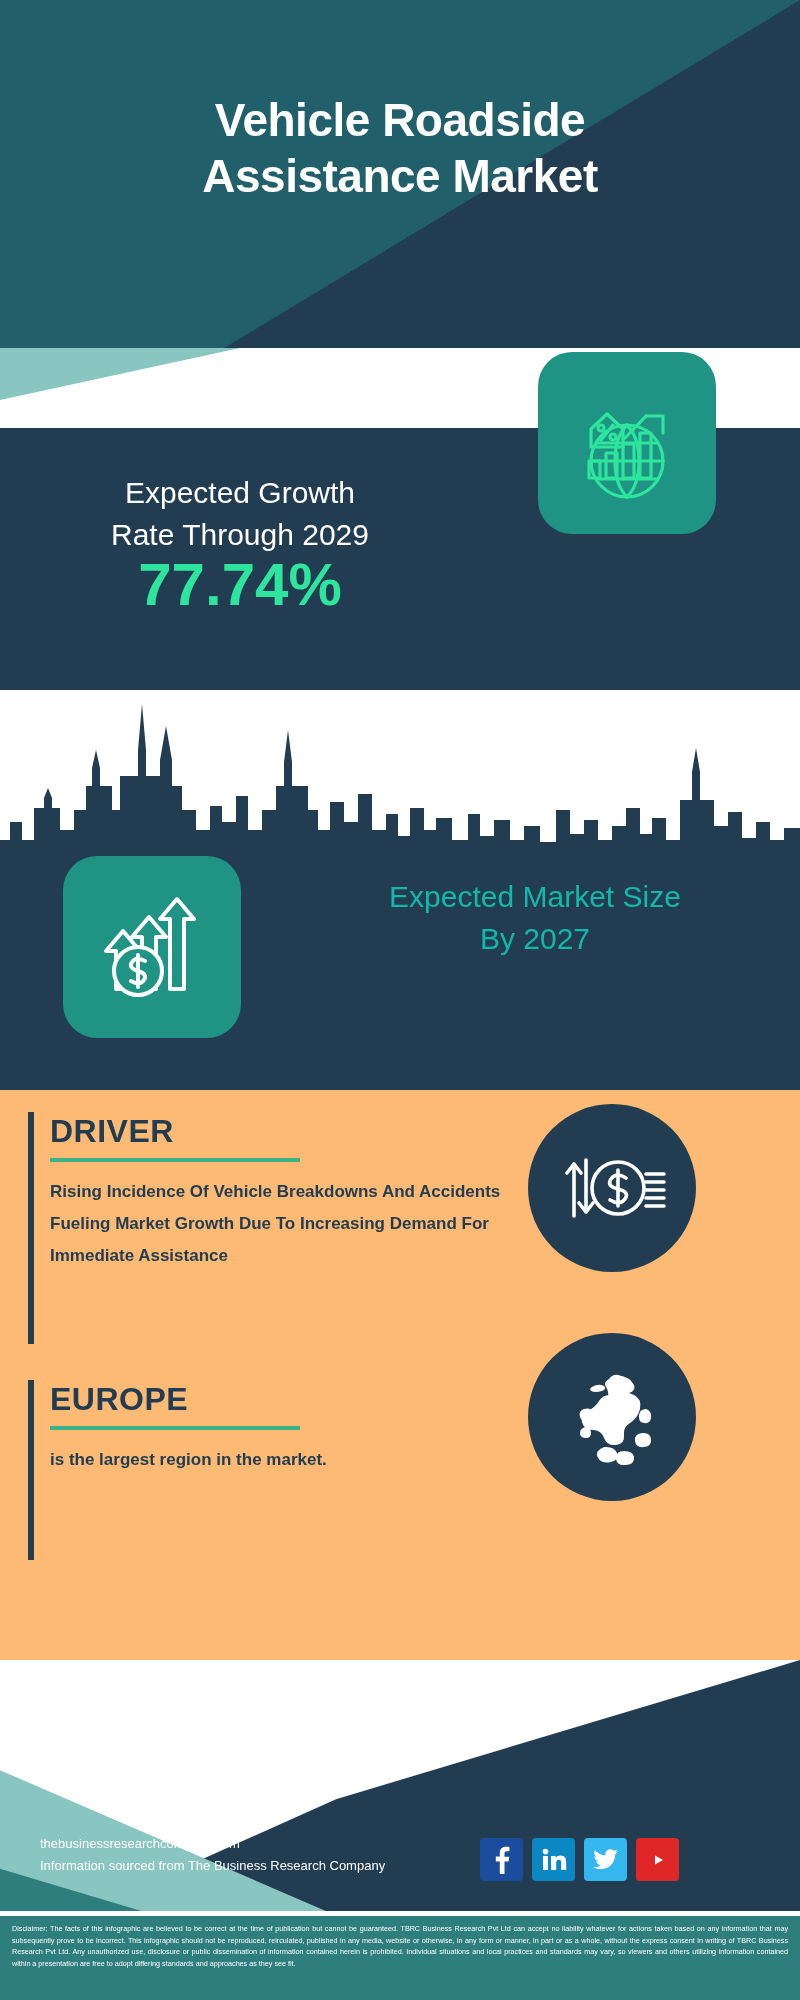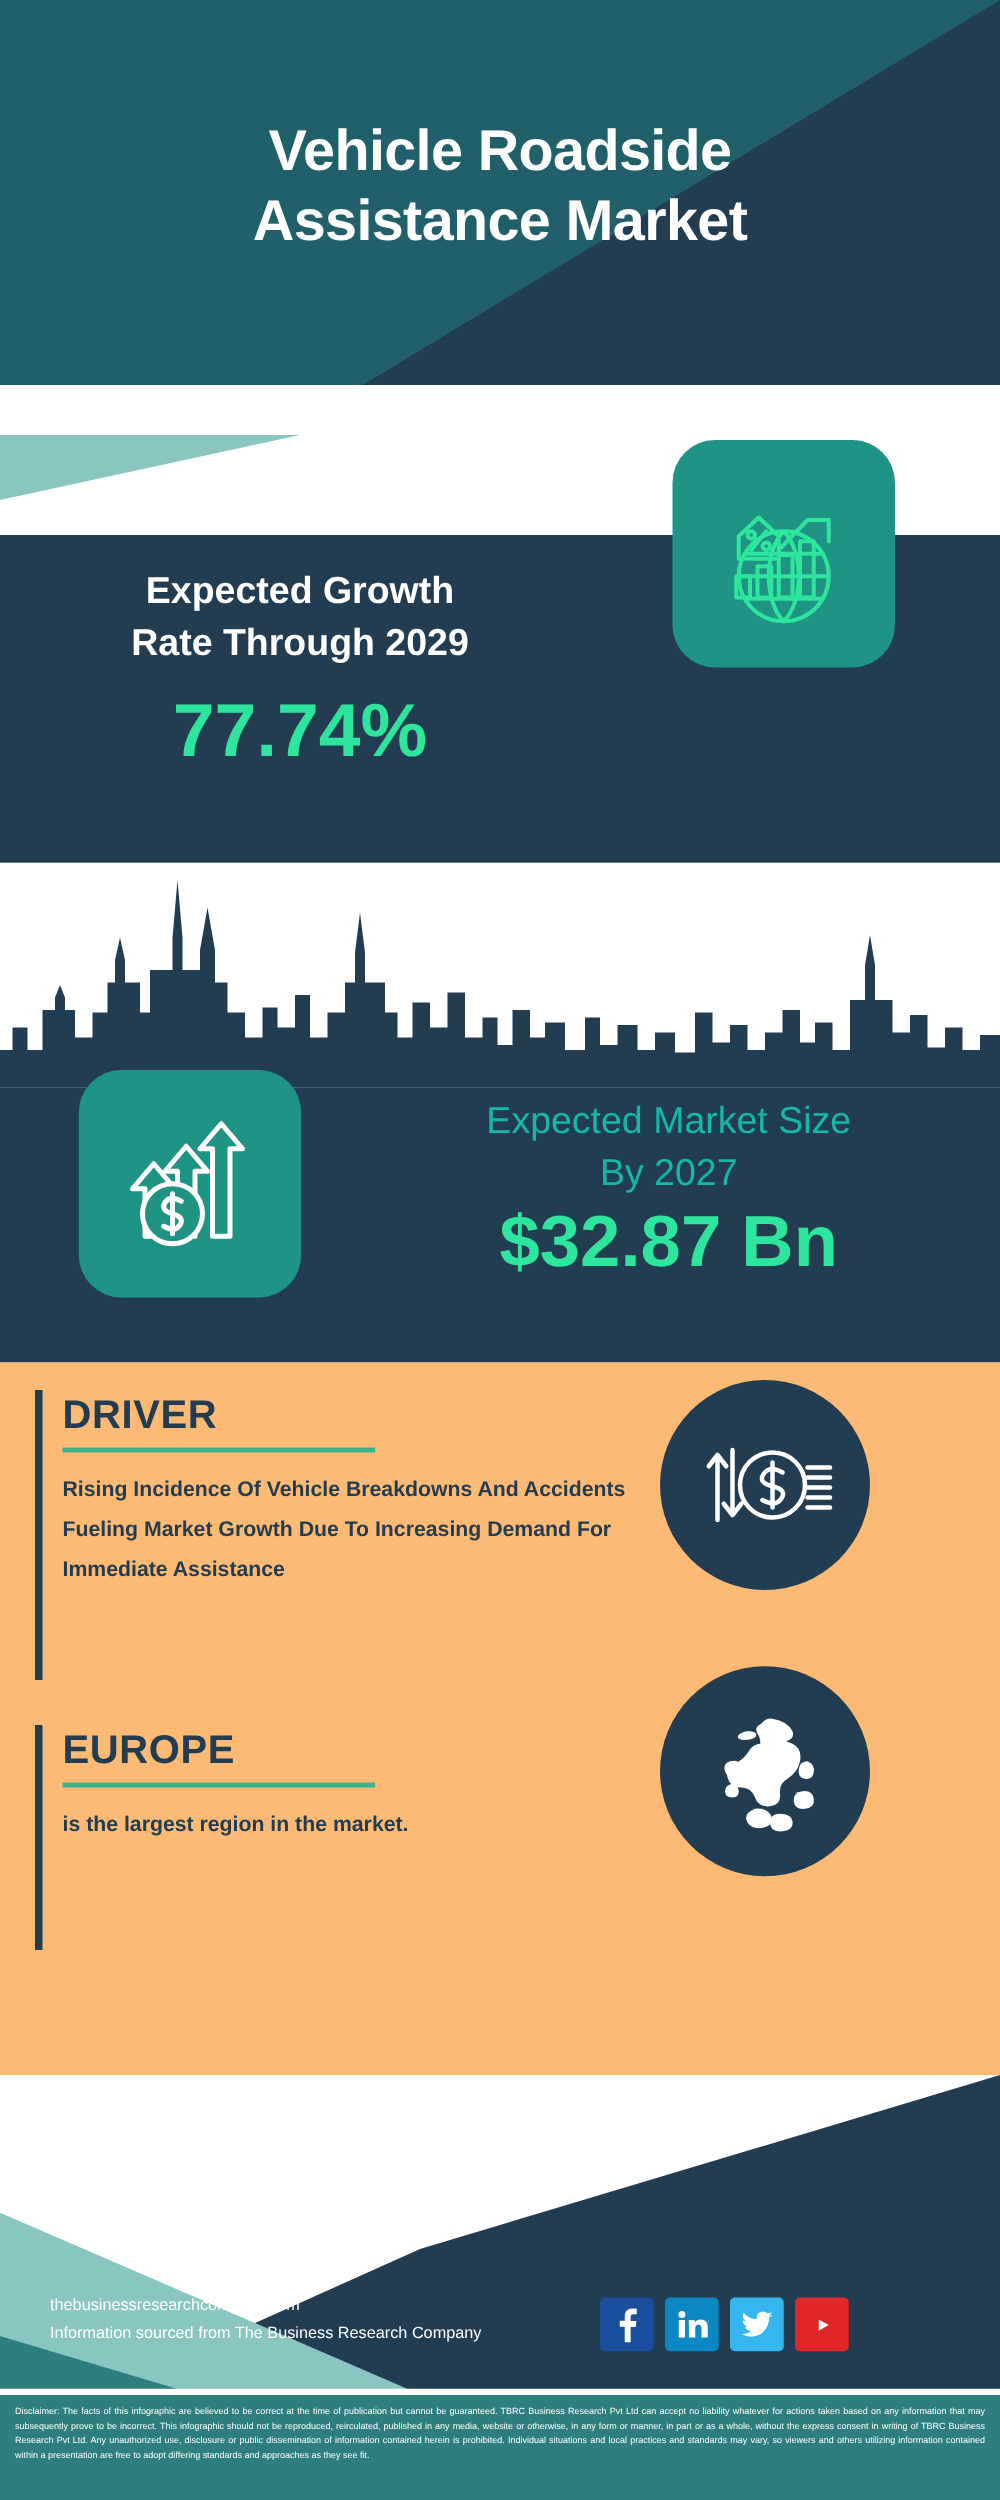--- a/index.html
+++ b/index.html
@@ -2,39 +2,39 @@
 <html><head>
 <meta charset="utf-8">
 <style>
   html,body{margin:0;padding:0;background:#ffffff;}
   body{width:800px;height:2000px;position:relative;overflow:hidden;
        font-family:"Liberation Sans", sans-serif;}
 
   .page{position:absolute;inset:0;width:800px;height:2000px;background:#ffffff;}
 
   
-  .header{position:absolute;left:0;top:0;width:800px;height:308px;
+  .header{position:absolute;left:0;top:0;width:800px;height:348px;
           background:#21606b;overflow:hidden;}
   .header-diag{position:absolute;left:0;top:0;width:800px;height:348px;
           background:#223d52;
           clip-path:polygon(100% 0, 100% 100%, 28% 100%, 100% 0);}
   .header-title{position:absolute;left:0;top:92px;width:800px;text-align:center;
           color:#ffffff;font-size:46px;line-height:56px;font-weight:bold;
           letter-spacing:-0.5px;z-index:3;}
 
   
   .teal-tri{position:absolute;left:0;top:348px;width:240px;height:52px;
           background:#8ac6c1;
           clip-path:polygon(0 0, 100% 0, 0 100%);}
 
   
   .growth{position:absolute;left:0;top:428px;width:800px;height:262px;
           background:#223d52;}
-  .growth-label{position:absolute;left:40px;top:24px;width:400px;text-align:center;
-          color:#ffffff;font-size:30px;line-height:42px;font-weight:bold;}
+  .growth-label{position:absolute;left:40px;top:44px;width:400px;text-align:center;
+          color:#ffffff;font-size:30px;line-height:42px;}
   .growth-value{position:absolute;left:40px;top:122px;width:400px;text-align:center;
           color:#2ee59d;font-size:60px;line-height:70px;font-weight:bold;}
   .growth-icon-box{position:absolute;left:538px;top:-76px;width:178px;height:182px;
           background:#1f9484;border-radius:34px;}
   .growth-icon-box svg{position:absolute;left:50%;top:50%;
           transform:translate(-50%,-50%);}
 
   
   .skyband{position:absolute;left:0;top:690px;width:800px;height:400px;
           background:#223d52;overflow:hidden;}
@@ -151,21 +151,20 @@
         <circle cx="48" cy="86" r="24" fill="#1f9484"></circle>
         <path d="M55 76 q-9 -5 -13 1 q-4 6 6 9 q10 3 6 9 q-4 6 -13 1"></path>
         <path d="M48 70 V102"></path>
       </svg>
     </div>
 
     <div class="size-label">
       <div>Expected Market Size</div>
       <div>By 2027</div>
     </div>
-    <div class="size-value">$32.87 Bn</div>
   </div>
 
   <div class="content">
 
     <div class="card" style="top:22px;">
       <div class="bar" style="height:232px;"></div>
       <div class="inner">
         <h2>DRIVER</h2>
         <div class="rule"></div>
         <p>Rising Incidence Of Vehicle Breakdowns And Accidents Fueling Market Growth Due To Increasing Demand For Immediate Assistance</p>

